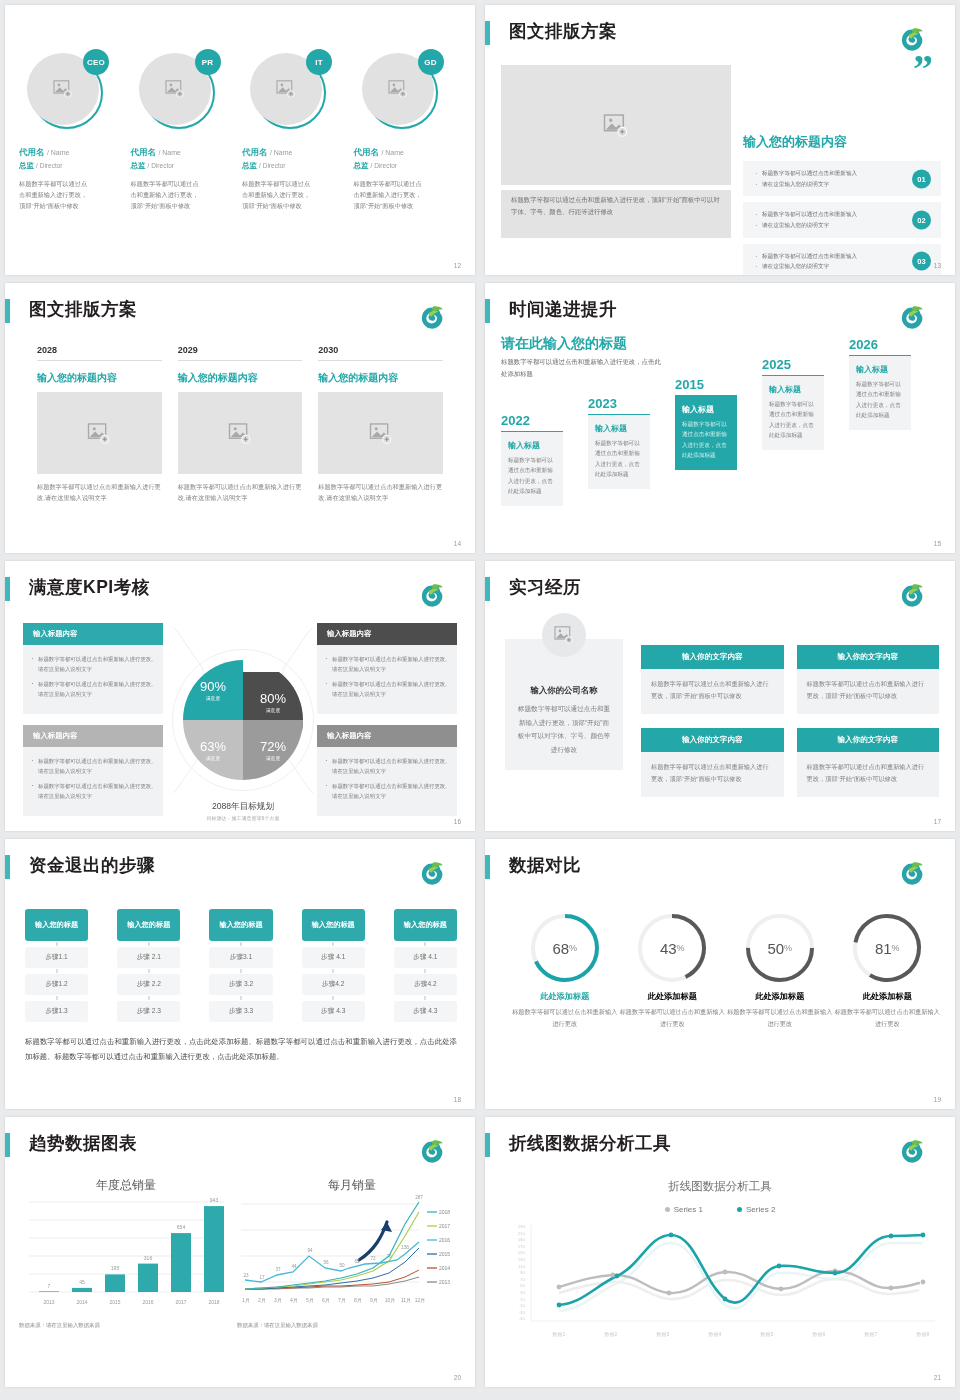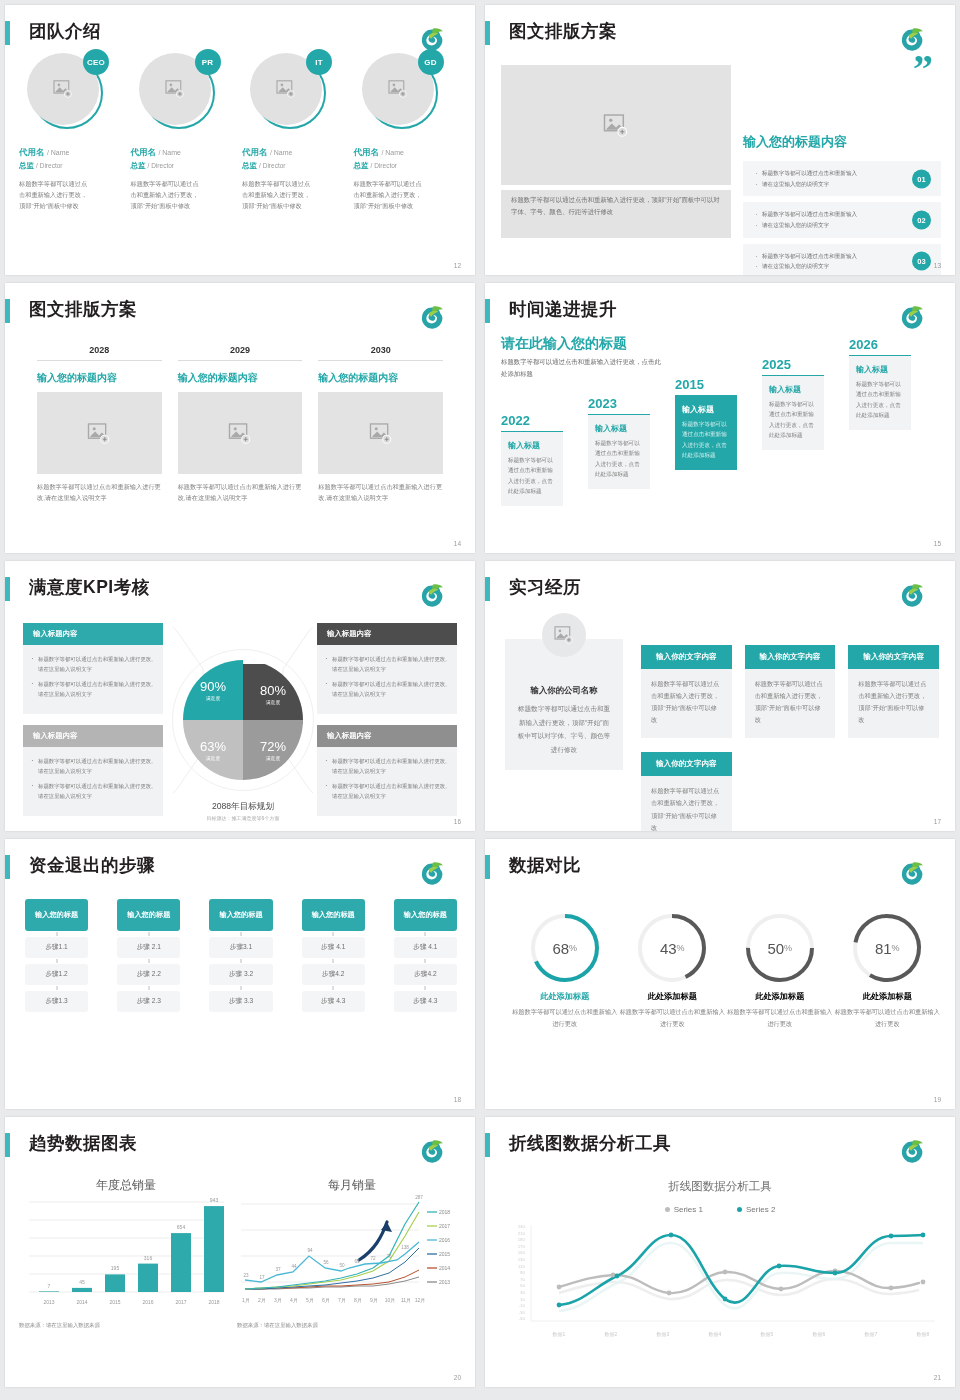--- a/index.html
+++ b/index.html
@@ -94,21 +94,21 @@
   .s13num {
     position:absolute; right:10px; top:50%; transform:translateY(-50%);
     width:19px; height:19px; border-radius:50%; background:#23a7a8; color:#fff;
     font-size:7.5px; font-weight:bold; display:flex; align-items:center; justify-content:center;
   }
   
   .s14 { position:absolute; left:32px; right:32px; top:62px; display:flex; gap:16px; }
   .s14col { flex:1; }
   .s14yr {
     font-size:9px; font-weight:bold; color:#333;
-    border-bottom:1px solid #dcdcdc; padding-bottom:5px;text-align:center;
+    border-bottom:1px solid #dcdcdc; padding-bottom:5px;
   }
   .s14h { font-size:10px; font-weight:bold; color:#23a7a8; margin:10px 0 7px; }
   .s14img { width:100%; height:82px; }
   .s14d { margin-top:7px; font-size:6.2px; color:#7d7d7d; line-height:1.85; }
   
   .s15intro { position:absolute; left:16px; top:52px; width:160px; }
   .s15intro h4 { font-size:14px; color:#23a7a8; font-weight:bold; }
   .s15intro p { font-size:6.4px; color:#666; line-height:1.85; margin-top:3px; }
   .tl-item { position:absolute; width:62px; }
   .tl-yr { font-size:13px; font-weight:bold; color:#23a7a8; margin-bottom:3px; }
@@ -151,28 +151,28 @@
   }
   .s17av {
     position:absolute; left:50%; top:-26px; transform:translateX(-50%);
     width:44px; height:44px; border-radius:50%; background:#e7e8e9;
     display:flex; align-items:center; justify-content:center;
   }
   .s17left h5 { font-size:8.4px; font-weight:bold; color:#333; }
   .s17left p { font-size:6.6px; color:#7d7d7d; line-height:2.05; margin-top:6px; }
   .s17grid {
     position:absolute; left:156px; right:16px; top:84px;
-    display:grid; grid-template-columns:1fr 1fr 1fr; gap:14px 13px;
+    display:grid; grid-template-columns:1fr 1fr; gap:14px 13px;
   }
   .s17card { }
   .s17hd { background:#23a7a8; color:#fff; font-size:7.6px; font-weight:bold;
            text-align:center; padding:7px 0; }
   .s17bd { background:#f1f2f3; padding:9px 10px 12px; font-size:6.2px; color:#7d7d7d; line-height:1.95; }
   
-  .s18 { position:absolute; left:20px; right:18px; top:60px; display:flex; gap:29px; }
+  .s18 { position:absolute; left:20px; right:18px; top:70px; display:flex; gap:29px; }
   .s18col { flex:1; }
   .s18hd {
     background:#2ea9ac; color:#fff; border-radius:3px; text-align:center;
     font-size:7.2px; font-weight:bold; padding:11px 0;
   }
   .s18cell {
     background:#f4f5f6; border-radius:3px; text-align:center;
     font-size:6.6px; color:#6e6e6e; padding:6px 0; margin-top:6px;
     position:relative;
   }
@@ -206,31 +206,20 @@
            justify-content:center; gap:34px; align-items:center; }
   .s21lg span { font-size:8px; color:#777; }
   .lgdot { display:inline-block; width:5px; height:5px; border-radius:50%; margin-right:4px; vertical-align:middle;}
 </style>
 </head>
 <body>
 
 <div class="grid">
 
   <div class="slide">
-    <div class="shdr">
-      <div class="accent-bar"></div>
-      <div class="stitle">团队介绍</div>
-      <div class="logo">
-        <svg viewBox="0 0 40 36" width="34" height="30">
-          <path d="M20 3c7 0 11 5 10 10-6-7-13-5-16 0-2 4 0 8 4 9 4 1 8-2 8-6 0-3-3-5-5-3 3 0 4 3 2 5-2 2-6 1-7-2-1-4 3-8 8-8 6 0 10 5 8 11-2 7-9 11-15 9C11 26 7 20 8 14 9 7 14 3 20 3z" fill="#28a3a8"></path>
-          <path d="M21 2c4-1 9 0 12 3-5 0-9 2-12 6-1-3-1-6 0-9z" fill="#6cbe45"></path>
-          <path d="M16 10c3-3 8-4 12-2-4 1-7 3-9 6-2-1-3-2-3-4z" fill="#9bcf4a"></path>
-        </svg>
-      </div>
-    </div>
     <div class="team">
       <div class="member">
         <div class="mcirc">
           <div class="ring"></div>
           <div class="disc">
             <svg class="ph-icon" width="20" height="18" viewBox="0 0 24 22">
               <rect x="1" y="1" width="18" height="15" fill="none" stroke="#a9a9a9" stroke-width="1.4"></rect>
               <circle cx="7" cy="6" r="1.6" fill="#a9a9a9"></circle>
               <path d="M3 14l5-5 4 4 3-3 4 4v1H3z" fill="#a9a9a9"></path>
               <circle cx="18" cy="17" r="4.2" fill="#cfcfcf" stroke="#fff" stroke-width="1"></circle>
@@ -540,21 +529,21 @@
       </ul>
         </div>
     </div>
     <div class="pie-wrap">
       <div class="pie-halo"></div>
       <div class="pie">
         <div class="q" style="left:0;top:0;background:#23a7a8">
           <div class="pv">90%</div>
           <div class="pl">满意度</div>
         </div>
-        <div class="q" style="left:60px;top:4px;background:#4d4d4d">
+        <div class="q" style="left:60px;top:12px;background:#4d4d4d">
           <div class="pv">80%</div>
           <div class="pl">满意度</div>
         </div>
         <div class="q" style="left:0;top:60px;background:#c0c0c0">
           <div class="pv">63%</div>
           <div class="pl">满意度</div>
         </div>
         <div class="q" style="left:60px;top:60px;background:#9b9b9b">
           <div class="pv">72%</div>
           <div class="pl">满意度</div>
@@ -651,20 +640,21 @@
         <div class="s18cell">步骤4.2</div>
         <div class="s18cell">步骤 4.3</div>
       </div>
       <div class="s18col">
         <div class="s18hd">输入您的标题</div>
         <div class="s18cell">步骤 4.1</div>
         <div class="s18cell">步骤4.2</div>
         <div class="s18cell">步骤 4.3</div>
       </div>
     </div>
+    <div class="s18note">标题数字等都可以通过点击和重新输入进行更改，点击此处添加标题。标题数字等都可以通过点击和重新输入进行更改，点击此处添加标题。标题数字等都可以通过点击和重新输入进行更改，点击此处添加标题。</div>
     <div class="pgnum">18</div>
   </div>
 
   <div class="slide">
     <div class="shdr">
       <div class="accent-bar"></div>
       <div class="stitle">数据对比</div>
       <div class="logo">
         <svg viewBox="0 0 40 36" width="34" height="30">
           <path d="M20 3c7 0 11 5 10 10-6-7-13-5-16 0-2 4 0 8 4 9 4 1 8-2 8-6 0-3-3-5-5-3 3 0 4 3 2 5-2 2-6 1-7-2-1-4 3-8 8-8 6 0 10 5 8 11-2 7-9 11-15 9C11 26 7 20 8 14 9 7 14 3 20 3z" fill="#28a3a8"></path>

